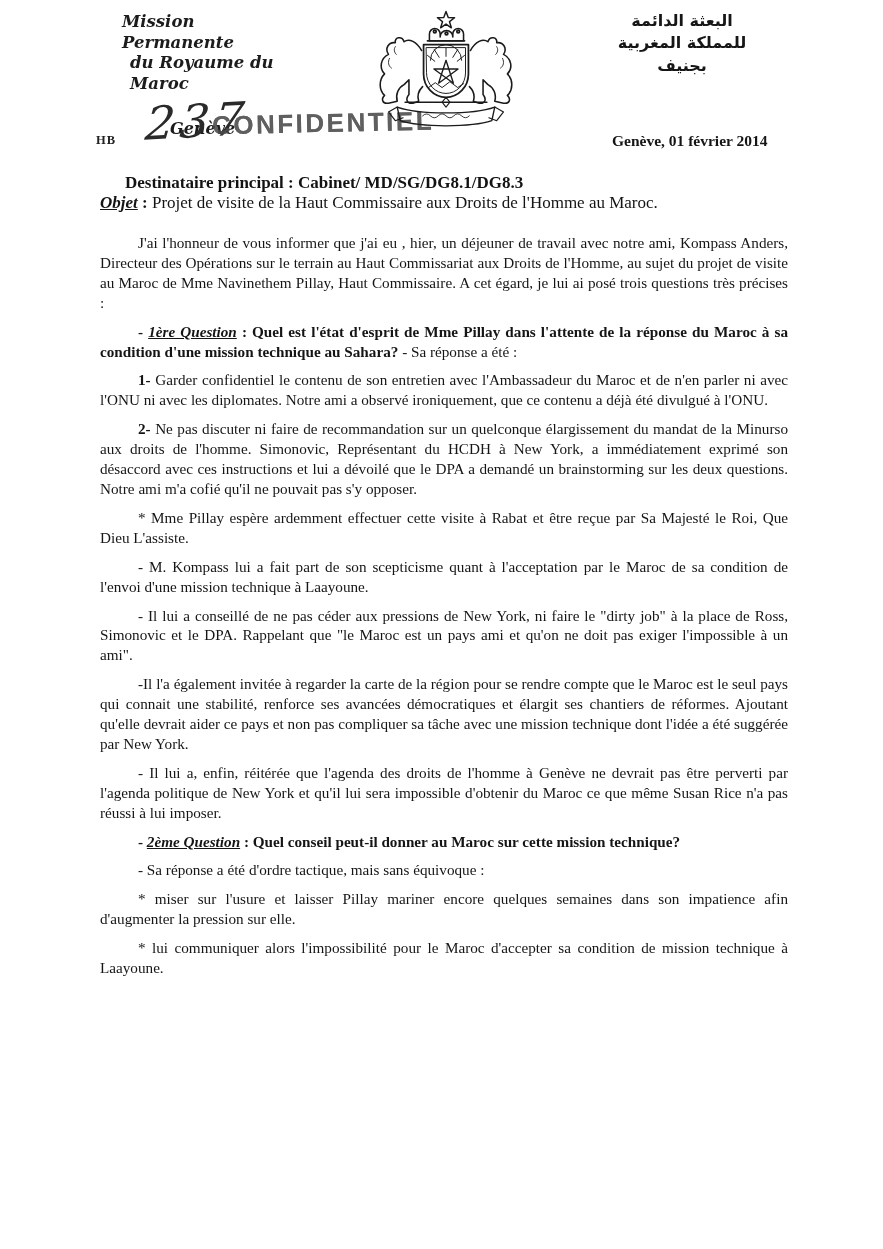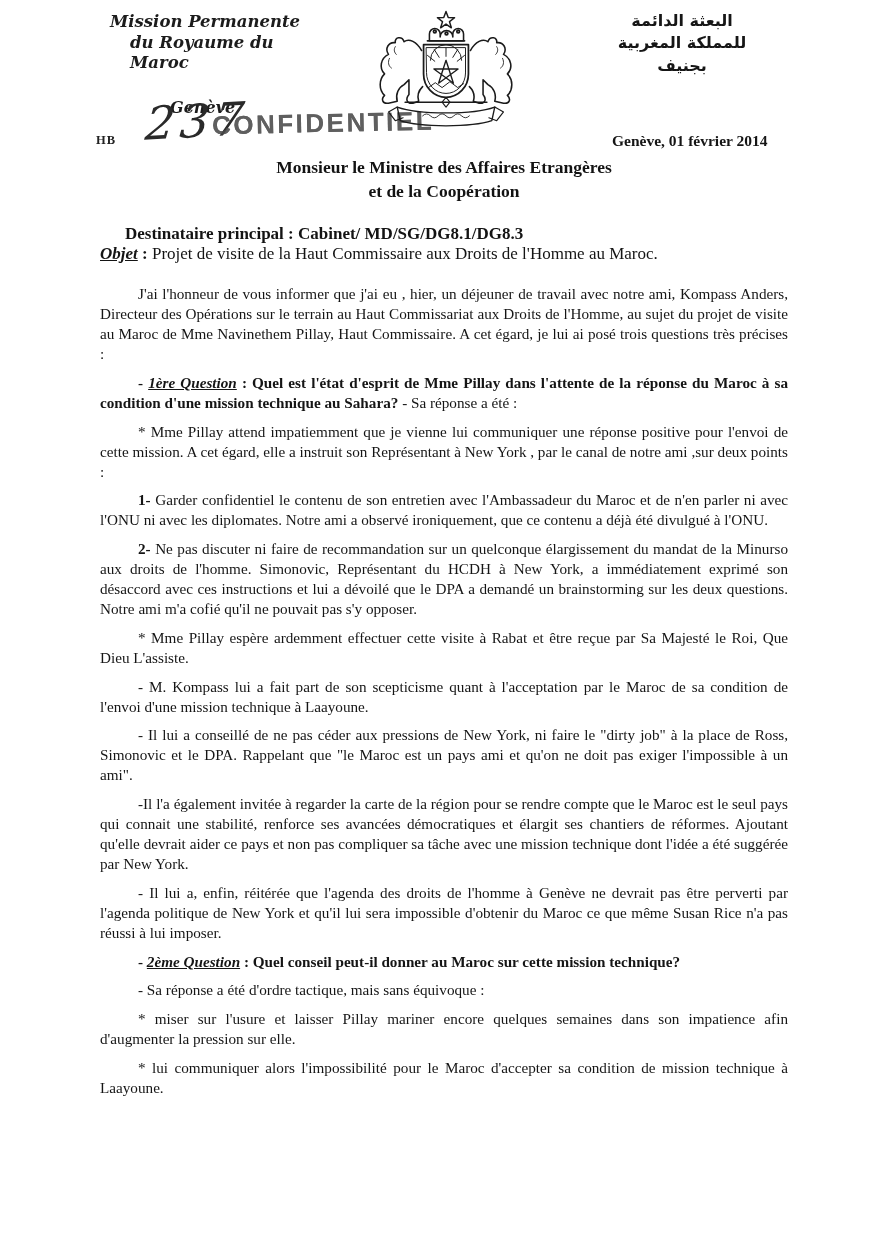--- a/index.html
+++ b/index.html
@@ -17,21 +17,21 @@
 
   
   .hdr { position: relative; height: 152px; }
 
   .mission {
     position: absolute; left: 98px; top: 12px; width: 210px;
     font-family: "DejaVu Serif", serif;
     font-style: italic; font-weight: bold;
     font-size: 16.5px; line-height: 1.25; color: #1c1c1c;
   }
-  .mission .m1 { margin-left: 12px; }
+  .mission .m1 { margin-left: 24px; }
   .mission .m2 { margin-left: 32px; }
   .mission .mcity { margin-left: 72px; margin-top: 24px; font-size: 16px; }
 
   .ref-prefix {
     position: absolute; left: 96px; top: 133px;
     font-size: 12.5px; font-weight: bold; letter-spacing: 1px; color: #222;
   }
   .ref-number {
     position: absolute; left: 146px; top: 98px;
     font-family: "DejaVu Serif", serif;
@@ -139,33 +139,28 @@
       <div>البعثة الدائمة</div>
       <div>للمملكة المغربية</div>
       <div>بجنيف</div>
     </div>
 
     <div class="dateline">Genève, 01 février 2014</div>
   </div>
 
   <div class="content">
 
-    <div class="title">
-      <div>Monsieur le Ministre des Affaires Etrangères</div>
-      <div>et de la Coopération</div>
-    </div>
 
     <div class="dest">Destinataire principal : Cabinet/ MD/SG/DG8.1/DG8.3</div>
 
     <div class="objet"><span class="objet-label">Objet</span><span class="objet-sep"> : </span><span class="objet-text">Projet de visite de la Haut Commissaire aux Droits de l'Homme au Maroc.</span></div>
 
     <div class="body">
         <p class="para"><span class="seg-n">J'ai l'honneur de vous informer que j'ai eu , hier, un déjeuner de travail avec notre ami, Kompass Anders, Directeur des Opérations sur le terrain au Haut Commissariat aux Droits de l'Homme, au sujet du projet de visite au Maroc de Mme Navinethem Pillay, Haut Commissaire. A cet égard, je lui ai posé trois questions très précises :</span></p>
         <p class="para"><span class="seg-b">- </span><span class="seg-biu">1ère Question</span><span class="seg-b"> : </span><span class="seg-b">Quel est l'état d'esprit de Mme Pillay dans l'attente de la réponse du Maroc à sa condition d'une mission technique au Sahara?</span><span class="seg-n"> - Sa réponse a été :</span></p>
-        <p class="para"><span class="seg-n">* Mme Pillay attend impatiemment que je vienne lui communiquer une réponse positive pour l'envoi de cette mission. A cet égard, elle a instruit son Représentant à New York , par le canal de notre ami ,sur deux points :</span></p>
         <p class="para"><span class="seg-b">1- </span><span class="seg-n">Garder confidentiel le contenu de son entretien avec l'Ambassadeur du Maroc et de n'en parler ni avec l'ONU ni avec les diplomates. Notre ami a observé ironiquement, que ce contenu a déjà été divulgué à l'ONU.</span></p>
         <p class="para"><span class="seg-b">2- </span><span class="seg-n">Ne pas discuter ni faire de recommandation sur un quelconque élargissement du mandat de la Minurso aux droits de l'homme. Simonovic, Représentant du HCDH à New York, a immédiatement exprimé son désaccord avec ces instructions et lui a dévoilé que le DPA a demandé un brainstorming sur les deux questions. Notre ami m'a cofié qu'il ne pouvait pas s'y opposer.</span></p>
         <p class="para"><span class="seg-n">* Mme Pillay espère ardemment effectuer cette visite à Rabat et être reçue par Sa Majesté le Roi, Que Dieu L'assiste.</span></p>
         <p class="para"><span class="seg-n">- M. Kompass lui a fait part de son scepticisme quant à l'acceptation par le Maroc de sa condition de l'envoi d'une mission technique à Laayoune.</span></p>
         <p class="para"><span class="seg-n">- Il lui a conseillé de ne pas céder aux pressions de New York, ni faire le "dirty job" à la place de Ross, Simonovic et le DPA. Rappelant que "le Maroc est un pays ami et qu'on ne doit pas exiger l'impossible à un ami".</span></p>
         <p class="para"><span class="seg-n">-Il l'a également invitée à regarder la carte de la région pour se rendre compte que le Maroc est le seul pays qui connait une stabilité, renforce ses avancées démocratiques et élargit ses chantiers de réformes. Ajoutant qu'elle devrait aider ce pays et non pas compliquer sa tâche avec une mission technique dont l'idée a été suggérée par New York.</span></p>
         <p class="para"><span class="seg-n">- Il lui a, enfin, réitérée que l'agenda des droits de l'homme à Genève ne devrait pas être perverti par l'agenda politique de New York et qu'il lui sera impossible d'obtenir du Maroc ce que même Susan Rice n'a pas réussi à lui imposer.</span></p>
         <p class="para"><span class="seg-b">- </span><span class="seg-biu">2ème Question</span><span class="seg-b"> : </span><span class="seg-b">Quel conseil peut-il donner au Maroc sur cette mission technique?</span></p>
         <p class="para"><span class="seg-n">- Sa réponse a été d'ordre tactique, mais sans équivoque :</span></p>
         <p class="para"><span class="seg-n">* miser sur l'usure et laisser Pillay mariner encore quelques semaines dans son impatience afin d'augmenter la pression sur elle.</span></p>

